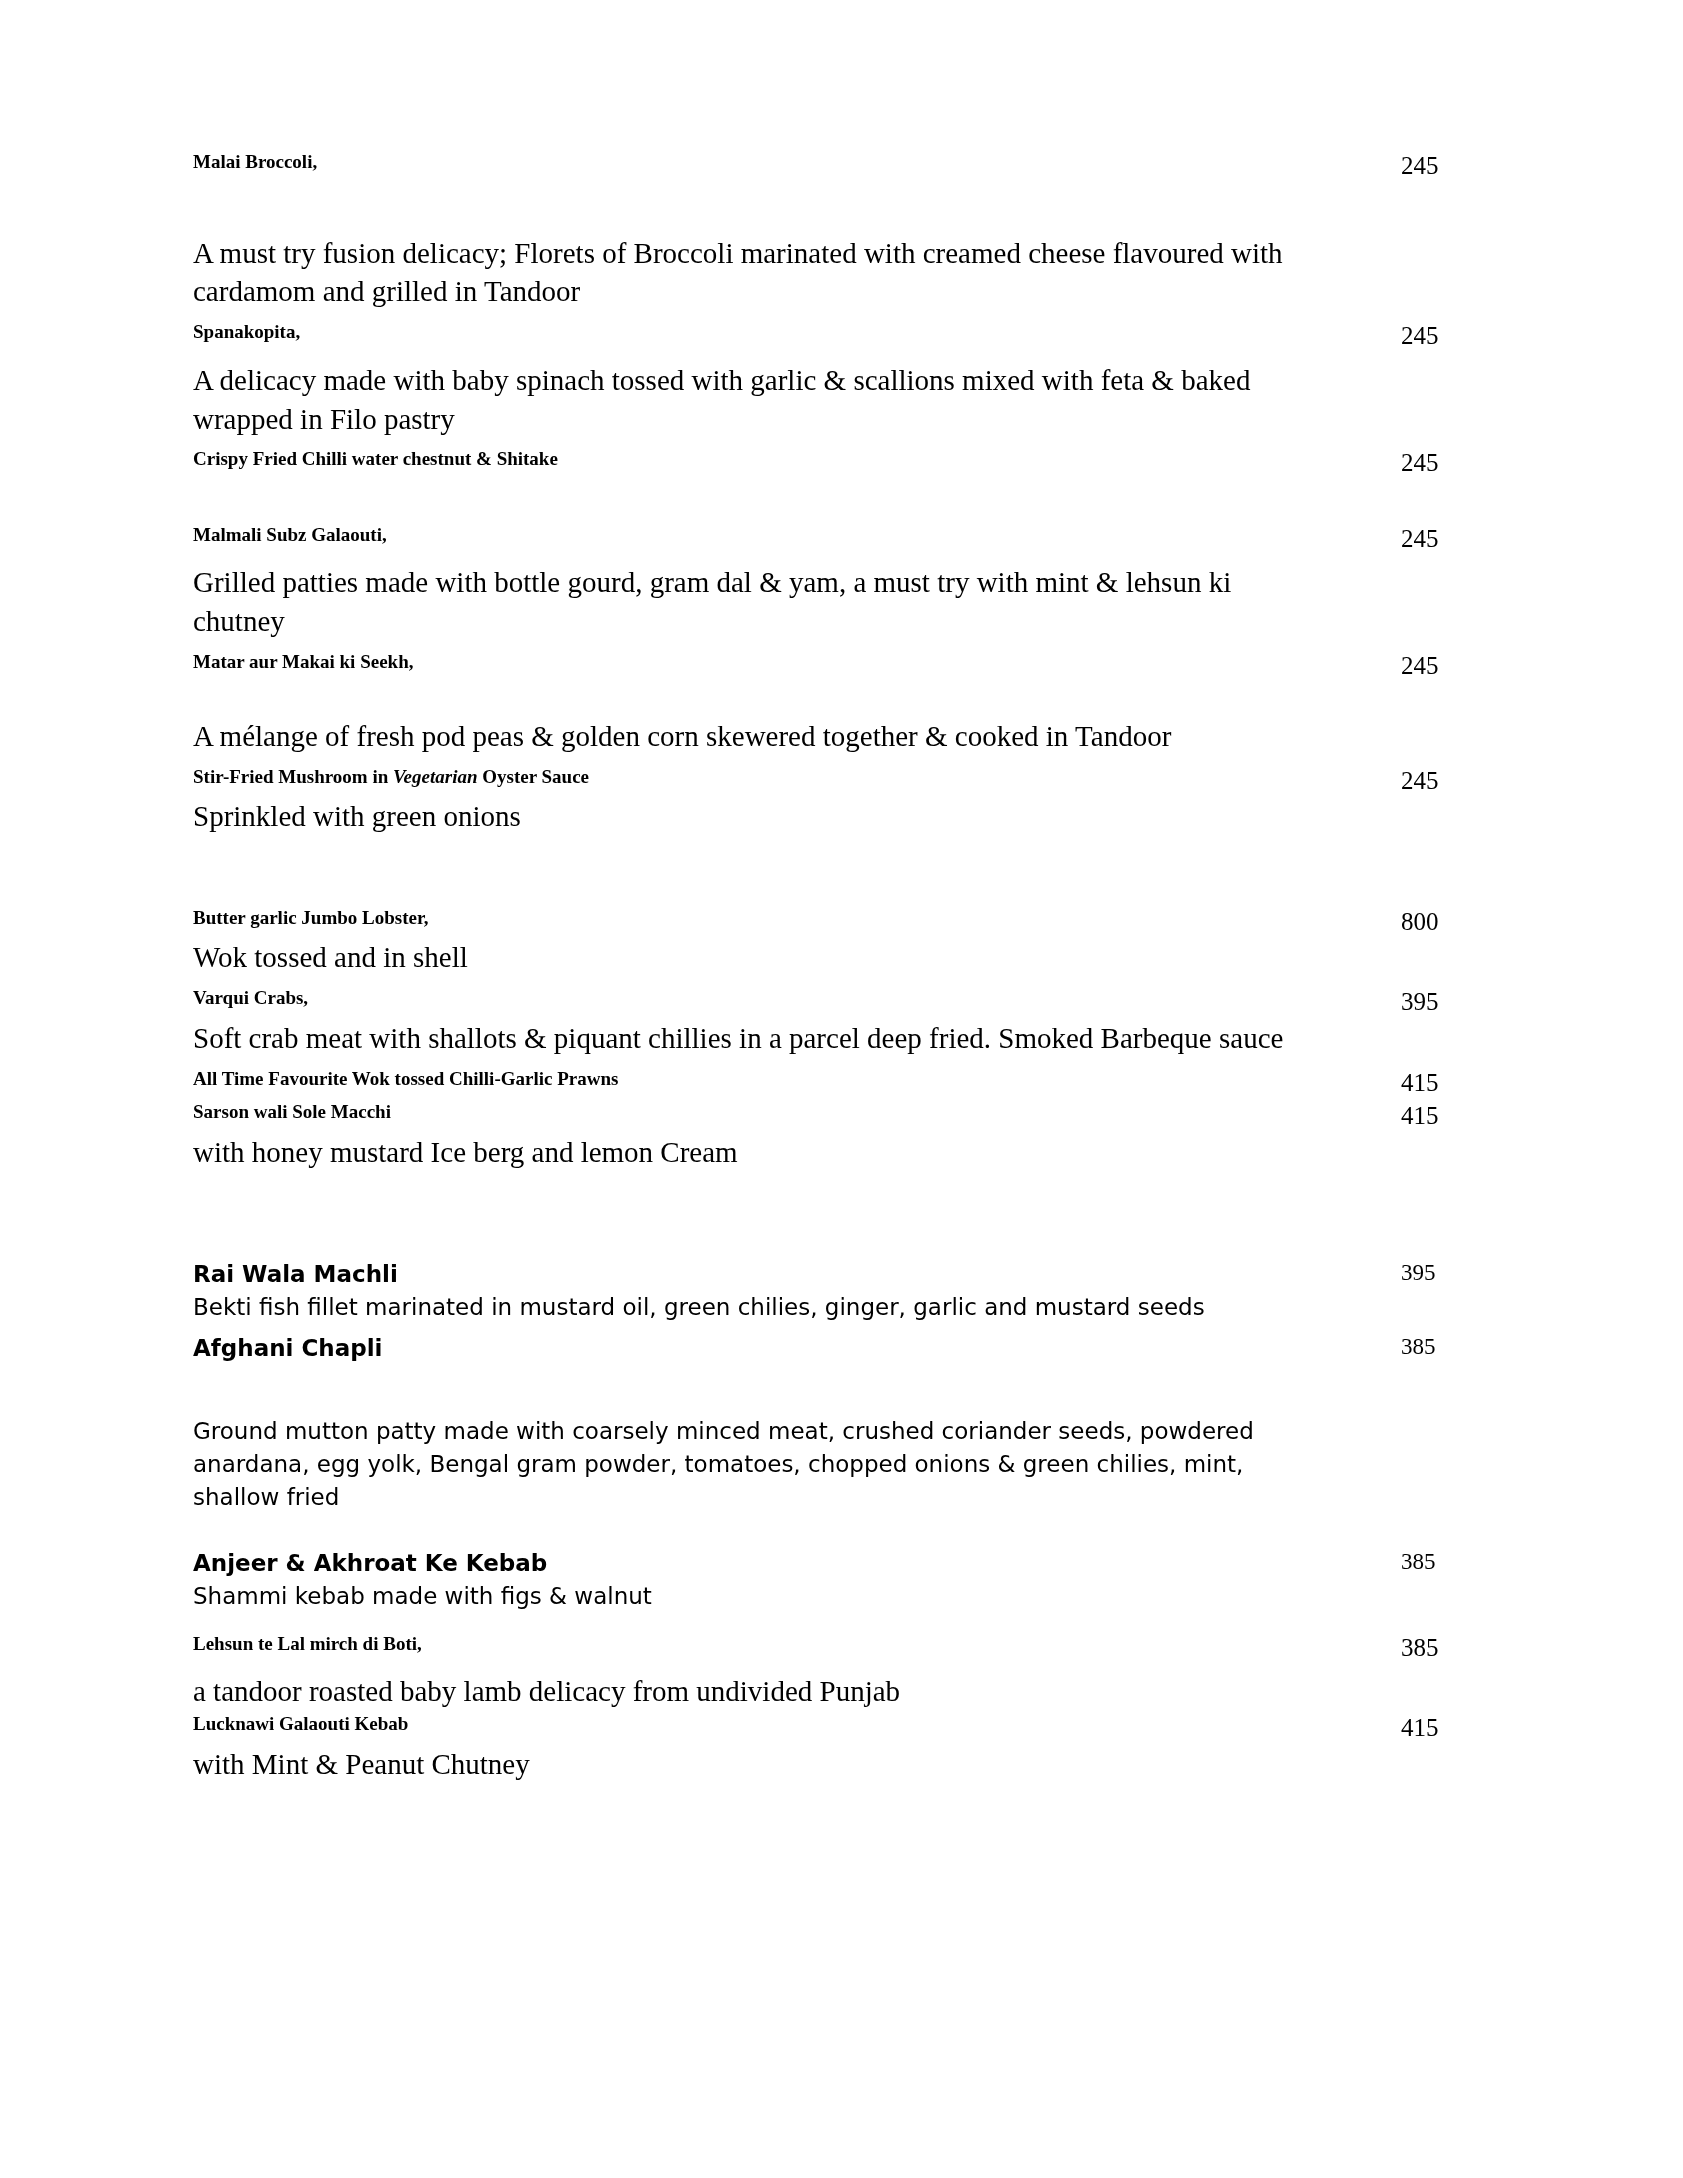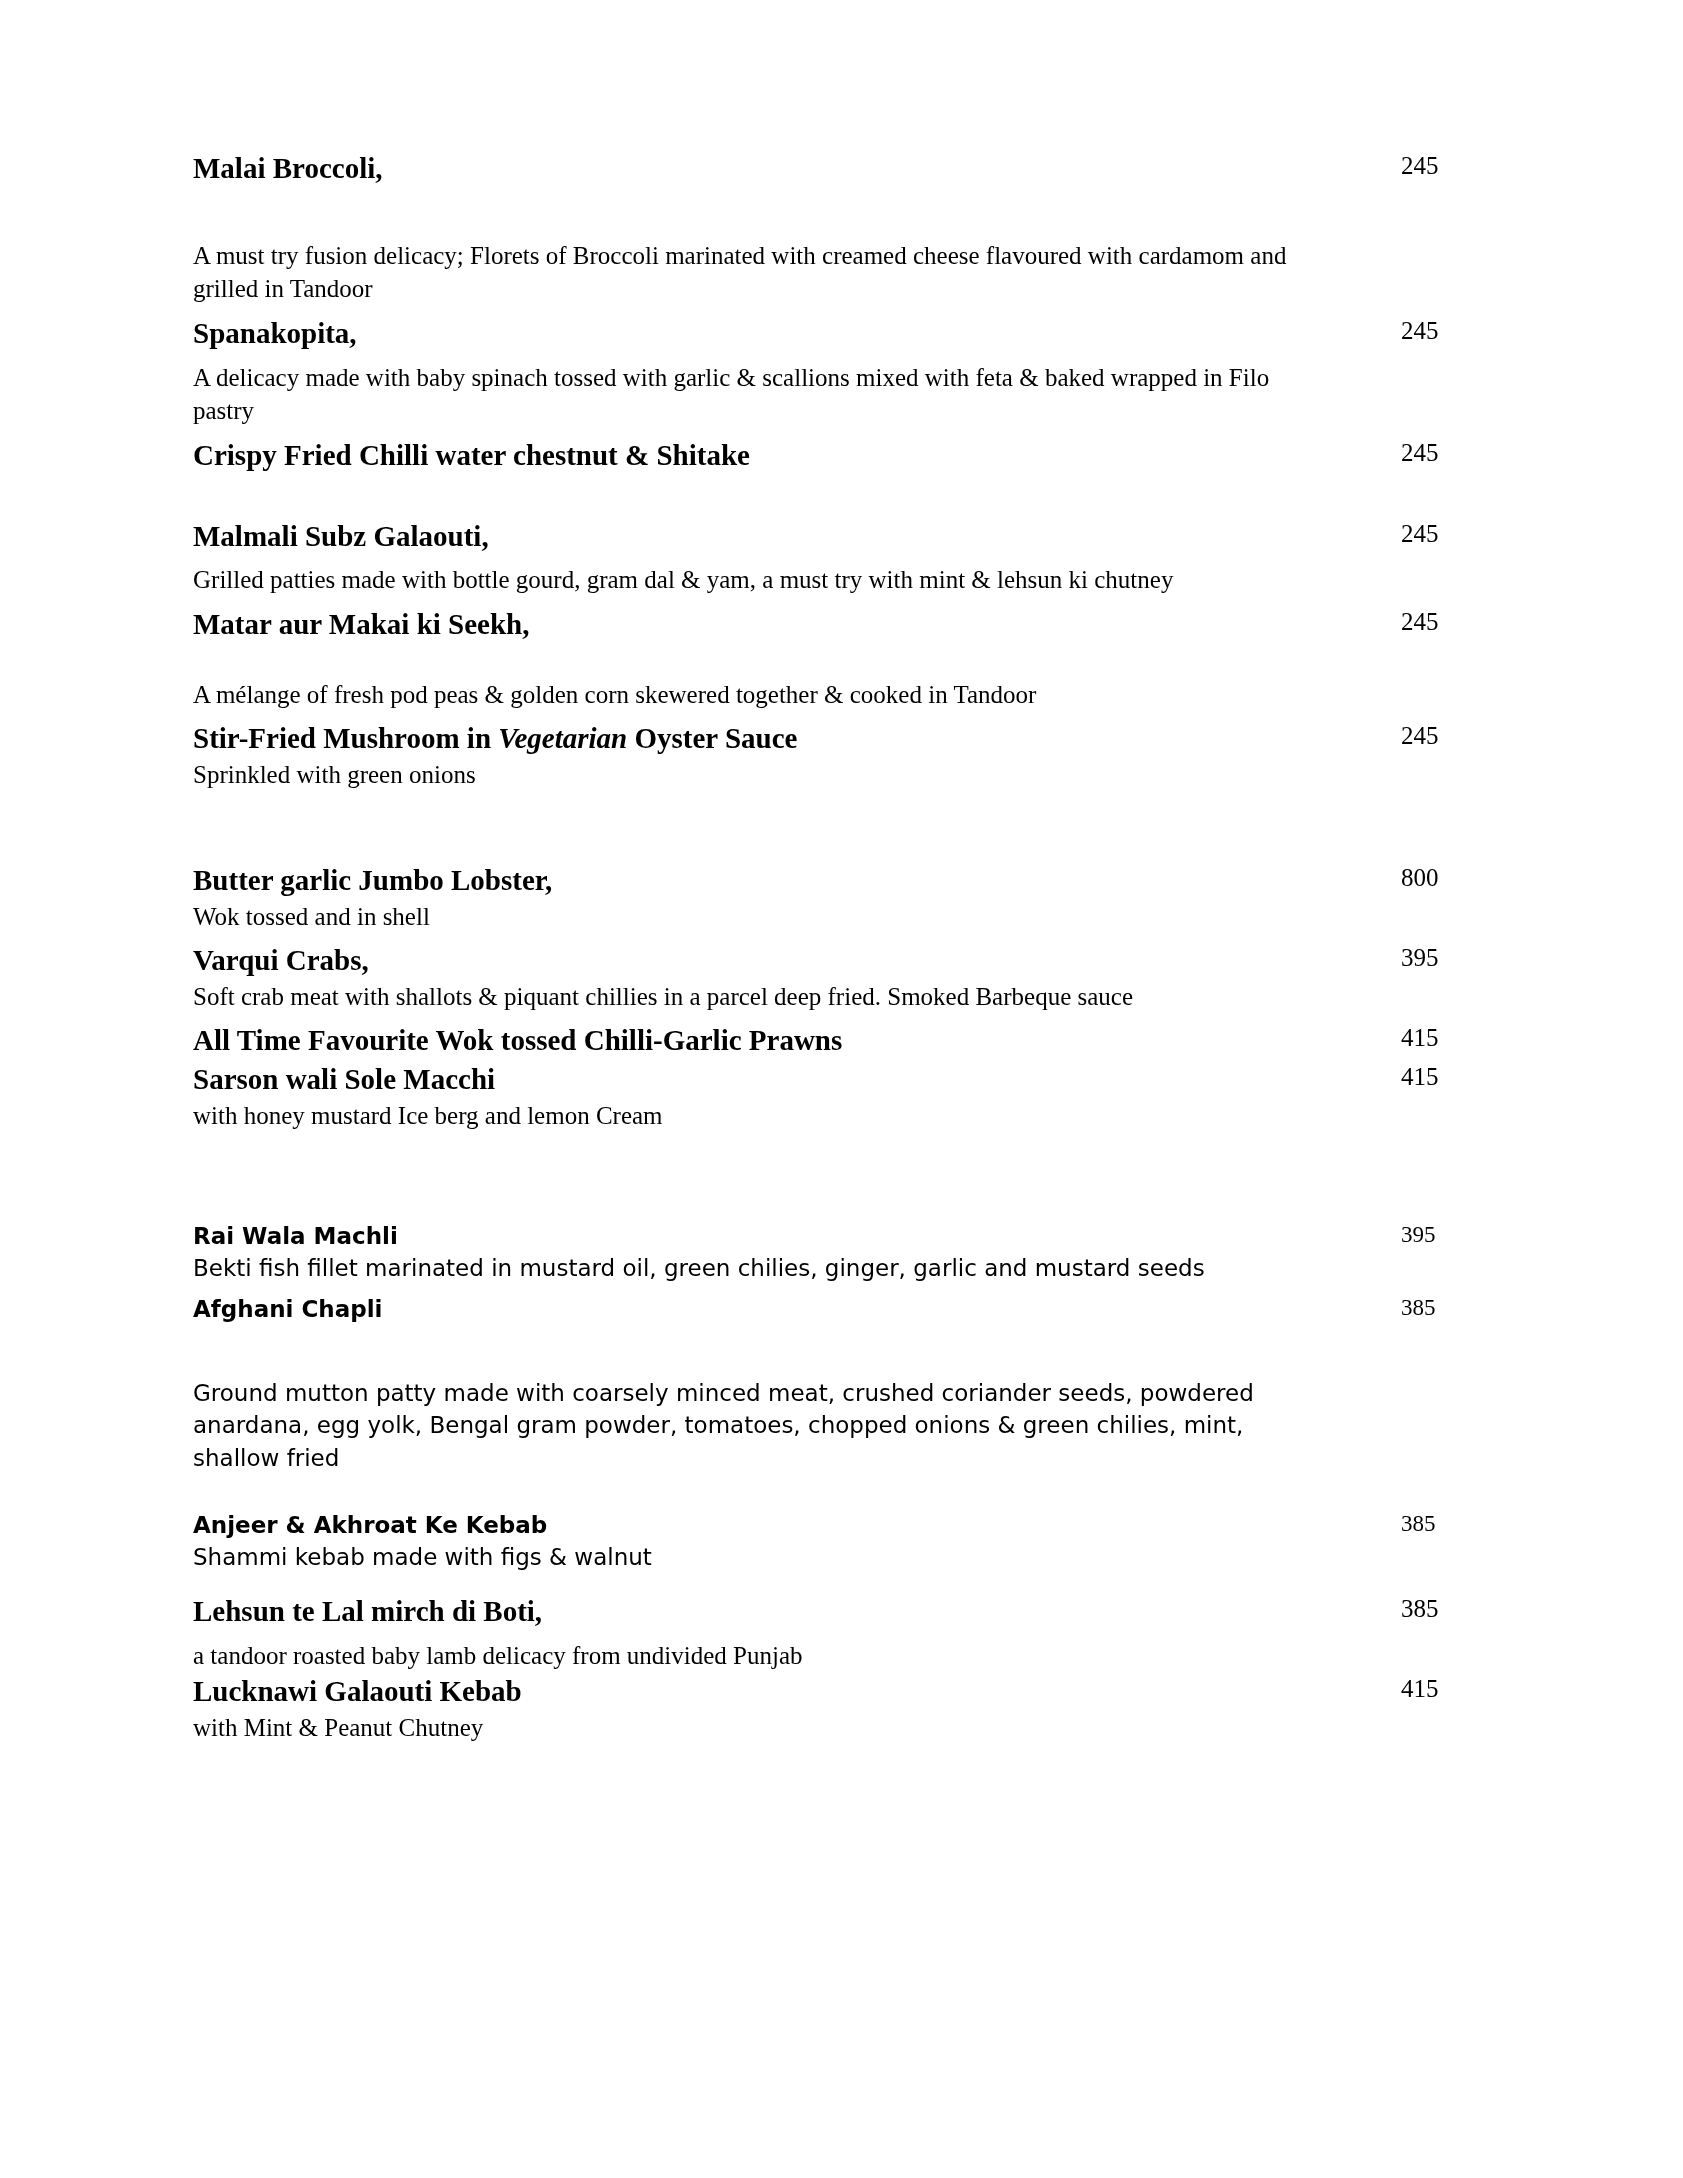--- a/index.html
+++ b/index.html
@@ -26,33 +26,33 @@
     position: relative;
     width: 1297px;
   }
   .row {
     position: relative;
     display: flex;
     align-items: flex-start;
     justify-content: space-between;
   }
   .name {
-    font-size: 29px;
+    font-size: 19px;
     line-height: 1.34;
     max-width: 1109px;
   }
   .price {
     font-size: 25px;
     line-height: 1.34;
     text-align: left;
     min-width: 89px;
     white-space: nowrap;
   }
   .desc {
-    font-size: 25px;
+    font-size: 29px;
     line-height: 1.34;
     max-width: 1094px;
   }
   .bold .name { font-weight: bold; }
   .serif-block { font-family: "Liberation Serif", serif; }
   .sans-block { font-family: "DejaVu Sans", sans-serif; }
   .sans-block .name, .sans-block .desc { font-size: 23px; line-height: 1.42; }
   .sans-block .price { font-size: 23px; font-family: "Liberation Serif", serif; }
   .italic { font-style: italic; }
 

